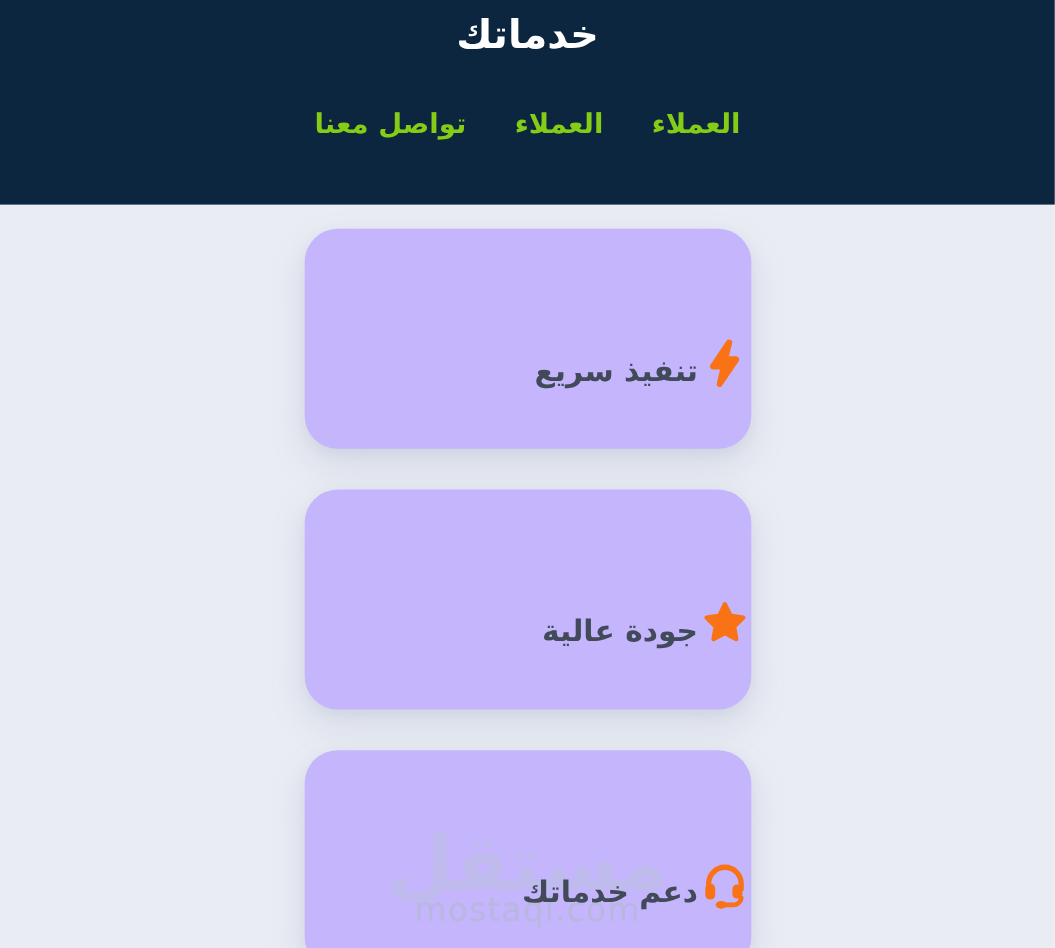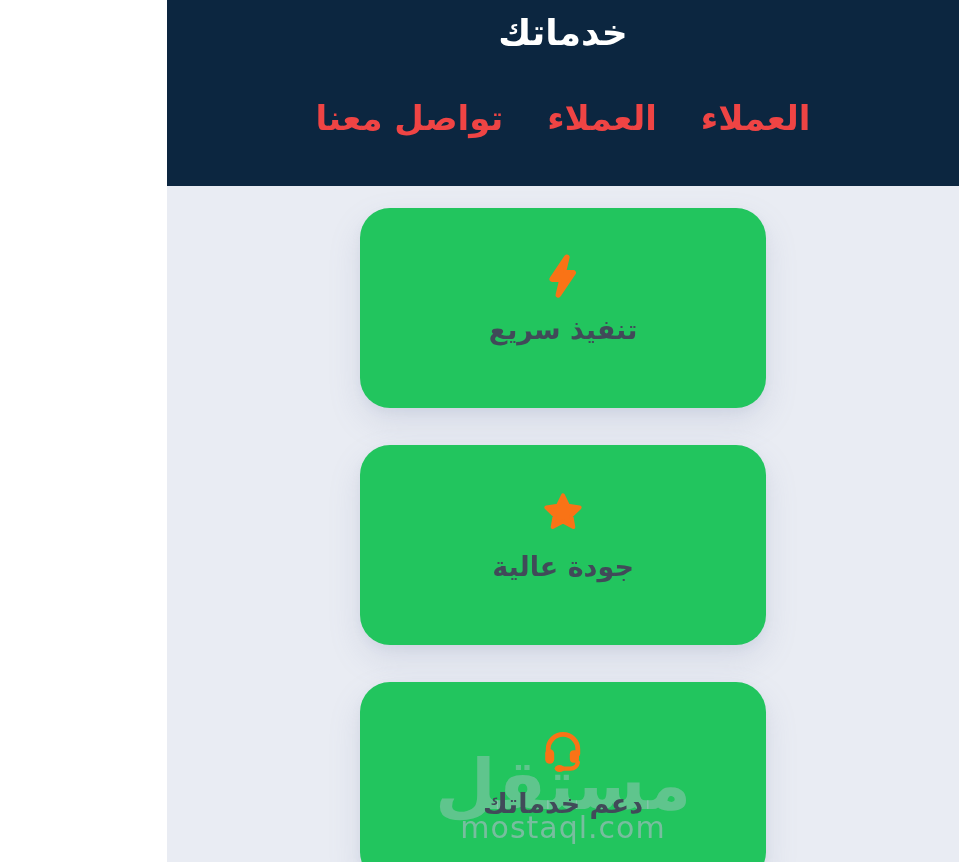--- a/index.html
+++ b/index.html
@@ -1,20 +1,20 @@
 <!DOCTYPE html>
 <html lang="ar" dir="rtl"><head>
 <meta charset="utf-8">
 <style>
   html, body { margin: 0; padding: 0; }
   body { font-family: "DejaVu Sans", sans-serif; }
 
   .page {
     position: relative;
-    width: 792px;
+    width: 959px;
     height: 862px;
     overflow: hidden;
     background: #e9ecf3;
     direction: rtl;
     margin-left: 20px;
   }
 
   
   .site-header {
     background: #0c2640;
@@ -33,43 +33,42 @@
   }
   .main-nav {
     margin-top: 40px;
     display: flex;
     justify-content: center;
     align-items: center;
     gap: 44px;
     direction: rtl;
   }
   .nav-link {
-    font-size: 34px;
+    font-size: 25px;
     font-weight: 700;
-    color: #ef4444;
+    color: #84cc16;
     cursor: pointer;
     white-space: nowrap;
   }
 
   
   .services {
     display: flex;
     flex-direction: column;
     align-items: center;
     padding-top: 22px;
     gap: 37px;
   }
   .service-card {
     width: 406px;
     height: 200px;
-    background: #22c55e;
+    background: #c4b5fd;
     border-radius: 30px;
     box-shadow: 0 14px 32px rgba(120, 135, 170, 0.18), 0 4px 10px rgba(120,135,170,0.08);
     display: flex;
-    flex-direction: column;
     align-items: center;
     box-sizing: border-box;
     padding-top: 44px;
   }
   .card-icon { width: 48px; height: 48px; display: block; }
   .card-icon svg { width: 48px; height: 48px; display: block; }
   .card-label {
     margin-top: 14px;
     font-size: 27px;
     font-weight: 700;

